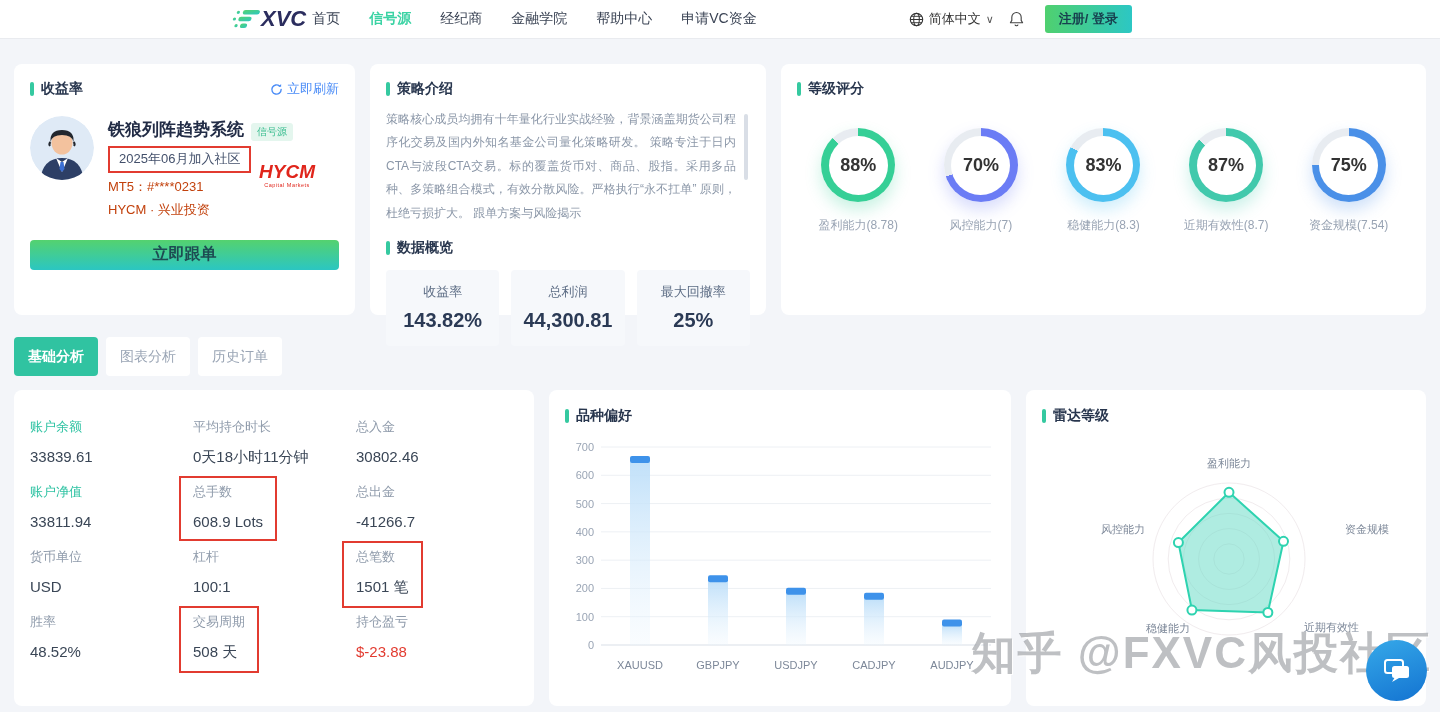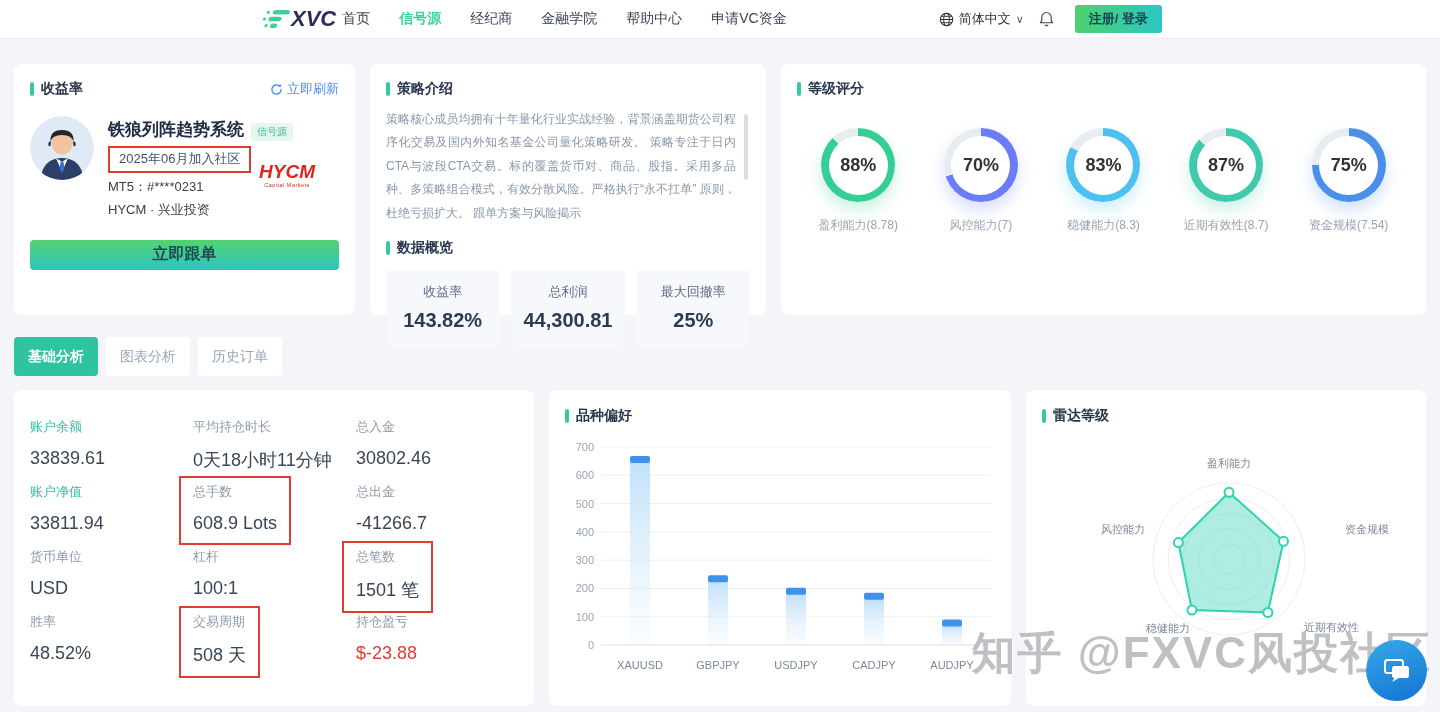--- a/index.html
+++ b/index.html
@@ -3,21 +3,21 @@
 <meta charset="utf-8">
 <style>
   * { margin:0; padding:0; box-sizing:border-box; }
   html,body { width:1440px; height:712px; overflow:hidden; }
   body {
     background:#f3f5f9;
     font-family:"Liberation Sans","DejaVu Sans",sans-serif;
     color:#333; position:relative;
   }
   
-  .header { height:38px; background:#fff; position:relative; z-index:5; box-shadow:0 1px 0 rgba(0,0,0,0.04);padding-left:30px; }
+  .header { height:38px; background:#fff; position:relative; z-index:5; box-shadow:0 1px 0 rgba(0,0,0,0.04); }
   .header-inner { width:900px; margin-left:232px; height:100%; display:flex; align-items:center; justify-content:space-between; }
   .logo { display:flex; align-items:center; gap:1px; }
   .logo-text { font-size:22px; font-weight:bold; font-style:italic; color:#2b2d5e; letter-spacing:0; }
   .nav { display:flex; align-items:center; gap:29px; margin-left:6px; }
   .nav-item { font-size:14px; color:#3a4354; cursor:pointer; white-space:nowrap; }
   .nav-item.active { color:#3bd3a4; font-weight:bold; }
   .header-right { display:flex; align-items:center; gap:15px; }
   .lang { display:flex; align-items:center; gap:5px; font-size:13px; color:#333; cursor:pointer; }
   .chev { font-size:11px; color:#555; }
   .auth-btn { margin-left:6px; padding:5px 14px; border:none; border-radius:3px; font-size:13px; font-weight:bold;
@@ -34,21 +34,21 @@
   
   .card1-head { display:flex; justify-content:space-between; align-items:center; }
   .refresh { display:flex; align-items:center; gap:4px; font-size:13px; color:#4a8cf7; cursor:pointer; }
   .profile { display:flex; gap:14px; margin-top:18px; position:relative; }
   .avatar { width:64px; height:64px; border-radius:50%; overflow:hidden; flex:none; }
   .p-info { padding-top:2px; }
   .p-name-row { display:flex; align-items:flex-end; gap:7px; }
   .p-name { font-size:17px; font-weight:bold; color:#222c46; }
   .p-badge { background:#e4f6ee; color:#39bd90; font-size:10px; padding:2px 6px; border-radius:3px; }
   .p-join { display:inline-block; border:2px solid #e23b30; padding:2px 9px 3px; margin:5px 0 3px; font-size:13px; color:#43506b; }
-  .p-line { font-size:13px; color:#404040; line-height:1.75; }
+  .p-line { font-size:13px; color:#c2410c; line-height:1.75; }
   .broker-logo { position:absolute; right:24px; top:46px; text-align:center; line-height:1; cursor:pointer; }
   .broker-logo .blg { color:#e0251b; font-weight:bold; font-size:19px; font-style:italic; letter-spacing:0; }
   .broker-logo .bls { color:#e0251b; font-size:5.5px; letter-spacing:0.5px; margin-top:2px; }
   .follow-btn { display:block; width:100%; margin-top:18px; height:30px; border:none; border-radius:4px;
     background:linear-gradient(180deg,#54d26f,#2bc6c2); color:#1d4c52; font-size:16px; font-weight:bold; cursor:pointer; }
   
   .desc-wrap { position:relative; margin-top:10px; padding-right:14px; }
   .desc { font-size:12px; color:#8b97a8; line-height:1.95; text-align:justify; }
   .desc-scrollbar { position:absolute; right:2px; top:6px; width:4px; height:66px; background:#d9dee6; border-radius:2px; }
   .sec2 { margin-top:14px; }
@@ -67,21 +67,21 @@
   .tabs { display:flex; gap:8px; margin-top:22px; }
   .tab { width:84px; height:39px; border:none; border-radius:4px; background:#fff; color:#9aa5b5; font-size:14px; cursor:pointer; }
   .tab.active { background:#30c3a1; color:#fff; font-weight:bold; }
   
   .botrow { display:flex; gap:15px; height:316px; margin-top:14px; }
   .panel { background:#fff; border-radius:8px; }
   .panel-stats { width:520px; padding:28px 16px 0; }
   .stats-grid { display:grid; grid-template-columns:163px 163px 1fr; grid-auto-rows:65px; }
   .stat-label { font-size:13px; color:#8f9bab; }
   .stat-label.teal { color:#2fc3a3; }
-  .stat-value { font-size:18px; color:#3a4656; margin-top:12px; }
+  .stat-value { font-size:15px; color:#3a4656; margin-top:12px; }
   .stat-value.red { color:#e23b30; }
   .stat-boxed { display:inline-block; border:2px solid #e23b30; padding:5px 12px 9px; margin:-7px 0 0 -14px; }
   .panel-chart { width:462px; padding:17px 16px 0; }
   .panel-radar { flex:1; padding:17px 16px 0; position:relative; }
   .axis-text { font-size:11px; fill:#9aa5b5; }
   .xcat-text { font-size:11px; fill:#7d8899; }
   .radar-label { font-size:11px; fill:#7d8899; }
   
   .watermark { position:absolute; top:624px; right:8px; font-size:44px; font-weight:bold; letter-spacing:2px;
     color:rgba(125,130,136,0.5); text-shadow:1px 1px 0 rgba(255,255,255,0.85); white-space:nowrap; z-index:20; pointer-events:none; }

